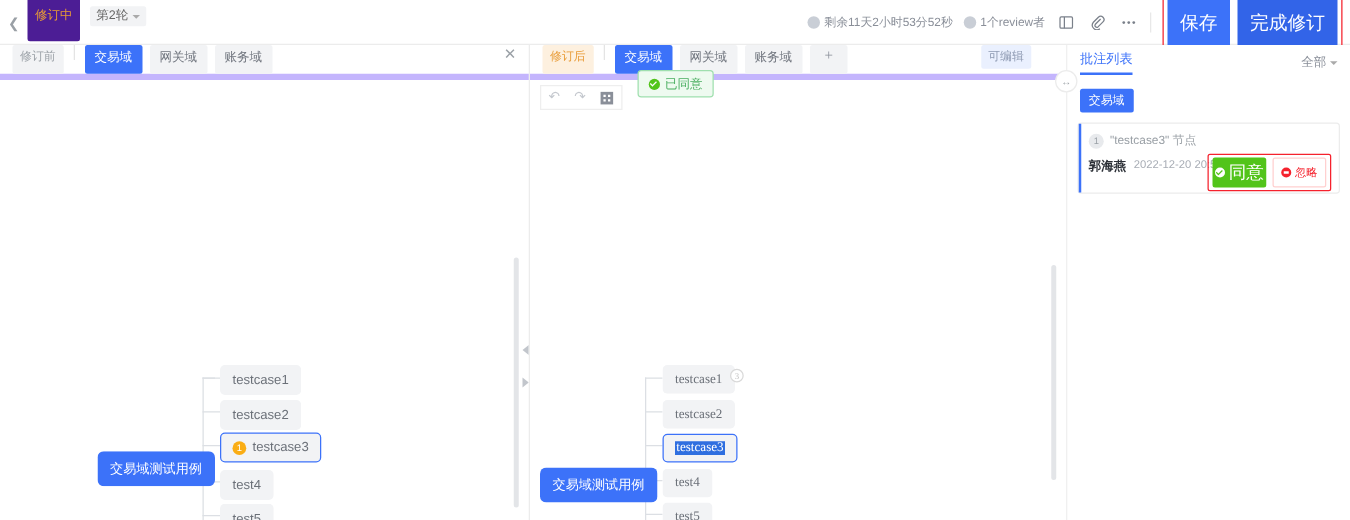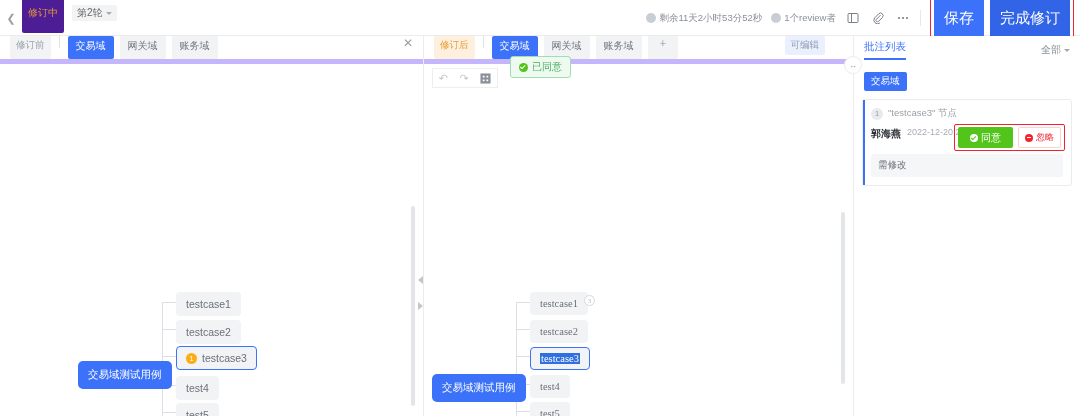--- a/index.html
+++ b/index.html
@@ -140,21 +140,21 @@
   .num-circle {
     width:12px;height:12px;border-radius:50%;background:#e8eaed;color:#9aa0a6;
     font-size:7.5px;display:flex;align-items:center;justify-content:center; flex:0 0 auto;
   }
   .card-target { font-size:9.5px; color:#9aa0a6; }
   .card-row2 { display:flex; gap:6px; margin-top:7px; position:relative; min-height:20px; }
   .author { font-size:10px; color:#2b2f36; font-weight:bold; }
   .time { font-size:9px; color:#a8adb5; }
   .act-box { position:absolute; right:-2px; top:-3px; border:1.5px solid #f5222d; border-radius:2px; padding:2px 3px; display:flex; gap:5px; }
   .btn-agree {
-    background:#52c41a; color:#fff; font-size:10px; padding:3px 12px; border-radius:2px;
+    background:#52c41a; color:#fff; font-size:14px; padding:3px 2px; border-radius:2px;
     display:flex; align-items:center; gap:3px; cursor:pointer; white-space:nowrap; border:none;
   }
   .btn-ignore {
     background:#fff; color:#f5222d; font-size:9px; padding:3px 6px; border-radius:2px;
     display:flex; align-items:center; gap:3px; cursor:pointer; white-space:nowrap; border:1px solid #ffd0d0;
   }
   .mini-circle-w { width:8px;height:8px;border-radius:50%;background:#fff; position:relative; flex:0 0 auto; }
   .mini-circle-w::after{content:"";position:absolute;left:2.2px;top:1px;width:2px;height:3.8px;border:solid #52c41a;border-width:0 1.1px 1.1px 0;transform:rotate(45deg);}
   .mini-circle-r { width:8px;height:8px;border-radius:50%;background:#f5222d; position:relative; flex:0 0 auto; }
   .mini-circle-r::after{content:"";position:absolute;left:1.6px;top:3.4px;width:4.8px;height:1.2px;background:#fff;}
@@ -350,18 +350,17 @@
             <button class="btn-agree">
               <i class="mini-circle-w"></i>
               <span>同意</span>
             </button>
             <button class="btn-ignore">
               <i class="mini-circle-r"></i>
               <span>忽略</span>
             </button>
           </span>
         </div>
-        <div class="card-body">需修改</div>
       </div>
     </div>
 
   </div>
 </div>
 
 </body></html>

